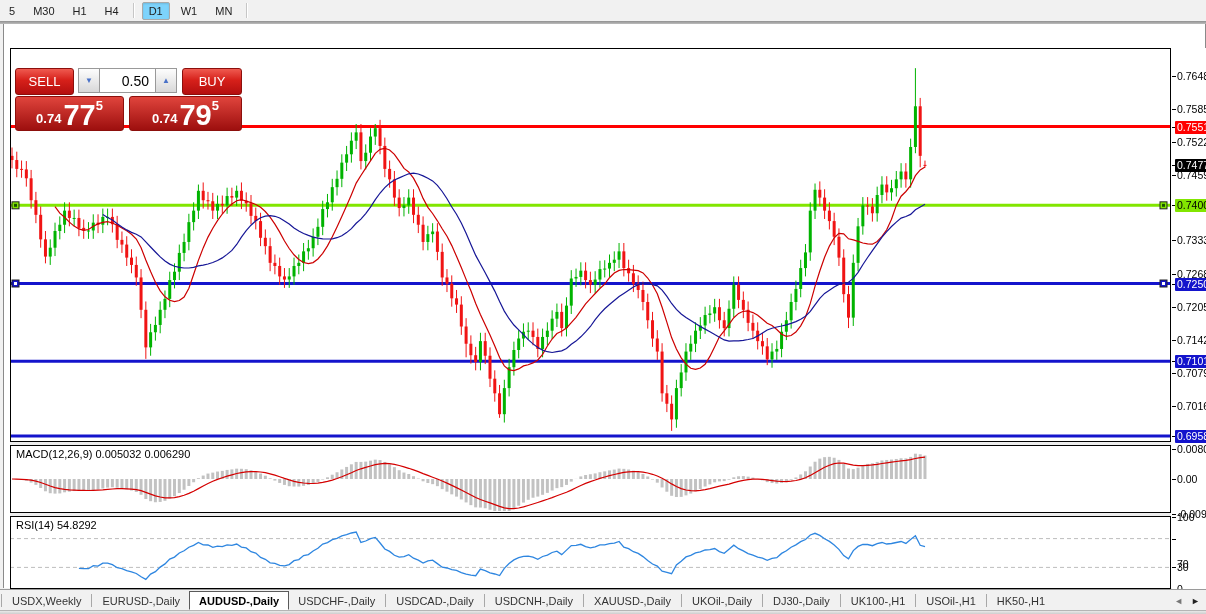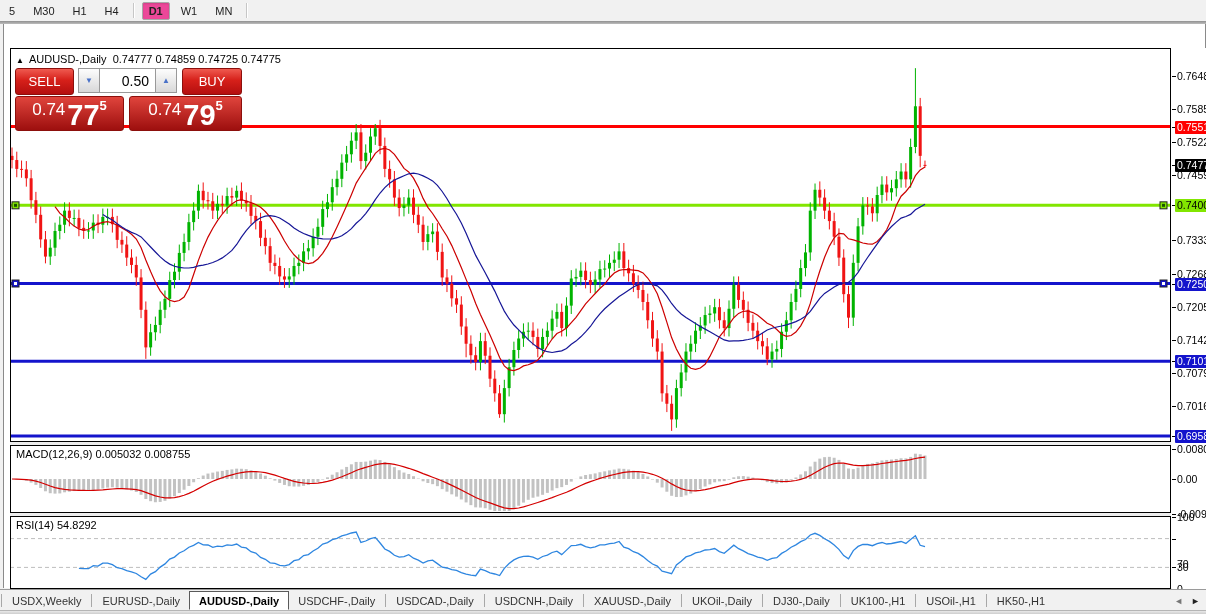--- a/index.html
+++ b/index.html
@@ -1,21 +1,21 @@
 <!DOCTYPE html>
 <html><head>
 <meta charset="utf-8">
 <style>
   html,body{margin:0;padding:0;background:#e8e8e8;font-family:"Liberation Sans",sans-serif;}
   #root{position:relative;width:1206px;height:614px;background:#f1f1f1;overflow:hidden;}
 
   
   #toolbar{position:absolute;left:0;top:0;width:1206px;height:21px;background:#f1f1f1;display:flex;align-items:center;}
   .tf-btn{font-size:11px;color:#222;padding:2px 6px;margin:0 2px;border:1px solid transparent;border-radius:2px;cursor:default;}
-  .tf-btn.active{background:#ec4899;border:1px solid #a9a9a9;box-shadow:inset 0 1px 2px rgba(0,0,0,.12);font-weight:bold;}
+  .tf-btn.active{background:#7dd3fc;border:1px solid #a9a9a9;box-shadow:inset 0 1px 2px rgba(0,0,0,.12);}
   .tf-sep{width:1px;height:15px;background:#c6c6c6;border-right:1px solid #fff;margin:0 5px;}
   #toolbar-divider{position:absolute;left:0;top:21px;width:1206px;height:3px;background:linear-gradient(#8f8f8f,#bdbdbd);}
 
   
   #chart-window{position:absolute;left:3px;top:24px;width:1201px;height:564px;background:#fff;border-left:1px solid #8a8a8a;border-right:1px solid #8a8a8a;}
   .plot{position:absolute;background:#fff;}
   #main-plot{left:6px;top:24px;width:1161px;height:394px;}
   #macd-plot{left:6px;top:421px;width:1161px;height:68px;}
   #rsi-plot{left:6px;top:492px;width:1161px;height:73px;}
   .splitter{position:absolute;left:6px;width:1161px;height:3px;background:#ececec;}
@@ -35,21 +35,21 @@
   #tp-row1{display:flex;height:25px;border-radius:7px;}
   .tp-btn{width:57px;height:25px;border:1px solid #8c0f0c;border-radius:3px;background:linear-gradient(#ef5a50,#d6201a 45%,#b40f0f);color:#fff;font-size:13px;display:flex;align-items:center;justify-content:center;cursor:pointer;}
   #tp-buy{width:58px;text-align:center;}
   #tp-stepper{display:flex;margin:0 4px;height:25px;flex:1;}
   .tp-step{width:22px;height:25px;box-sizing:border-box;border:1px solid #999;background:linear-gradient(#fdfdfd,#d8d8d8);color:#4a72c8;font-size:8px;display:flex;align-items:center;justify-content:center;cursor:pointer;}
   #tp-vol{width:55px;height:25px;box-sizing:border-box;border-top:1px solid #999;border-bottom:1px solid #999;border-left:none;border-right:none;text-align:right;font-size:14px;padding:0 6px 0 0;font-family:"Liberation Sans",sans-serif;outline:none;background:#fff;}
   #tp-row2{display:flex;margin-top:3px;}
   .tp-price{height:31px;border:1px solid #8c0f0c;border-radius:3px;background:linear-gradient(#e0443c,#9d0f0e);color:#fff;display:flex;align-items:flex-end;justify-content:center;padding-bottom:2px;cursor:pointer;}
   #tp-price-sell{width:107px;}
   #tp-price-buy{width:111px;margin-left:5px;}
-  .tp-price .pfx{font-size:17px;font-weight:normal;margin:0 2px 8px 0;}
+  .tp-price .pfx{font-size:13px;font-weight:bold;margin:0 2px 2px 0;}
   .tp-price .big{font-size:29px;font-weight:bold;line-height:26px;text-align:center;}
   .tp-price .sup{font-size:13px;font-weight:bold;align-self:flex-start;margin-top:1px;}
 
   
   .ind-label{position:absolute;font-size:11px;color:#000;z-index:5;white-space:nowrap;}
   #macd-label{left:12px;top:424px;}
   #rsi-label{left:12px;top:495px;}
 
   
   #time-axis{position:absolute;left:6px;top:566px;width:1161px;height:22px;background:#fff;overflow:hidden;}
@@ -778,23 +778,20 @@
         <div class="t-tick" style="left: 707px;"></div>
         <div class="t-label" style="left: 707px;">4 Feb 2022</div>
         <div class="t-tick" style="left: 756px;"></div>
         <div class="t-label" style="left: 756px;">23 Feb 2022</div>
         <div class="t-tick" style="left: 809px;"></div>
         <div class="t-label" style="left: 809px;">14 Mar 2022</div>
         <div class="t-tick" style="left: 860px;"></div>
         <div class="t-label" style="left: 860px;">1 Apr 2022</div>
       </div>
 
-    <div id="ohlc-header">
-      <span class="arr">▲</span><span>AUDUSD-,Daily</span>&nbsp;&nbsp;<span>0.74777 0.74859 0.74725 0.74775</span>
-    </div>
 
     <div id="trade-panel">
       <div id="tp-row1">
         <div class="tp-btn" id="tp-sell">SELL</div>
         <div id="tp-stepper">
           <div class="tp-step">
               <span>▼</span>
             </div>
           <input id="tp-vol" readonly="" value="0.50" style="">
           <div class="tp-step">
@@ -811,21 +808,21 @@
         </div>
         <div class="tp-price" id="tp-price-buy">
           <span class="pfx">0.74</span>
             <span class="big">79</span>
             <span class="sup">5</span>
         </div>
       </div>
     </div>
 
     <div class="ind-label" id="macd-label">
-      <span>MACD(12,26,9)</span>&nbsp;<span>0.005032 0.008755</span>
+      <span>MACD(12,26,9)</span>&nbsp;<span>0.005032 0.006290</span>
     </div>
     <div class="ind-label" id="rsi-label">
       <span>RSI(14)</span>&nbsp;<span>54.8292</span>
     </div>
   </div>
 
   <div id="tab-bar">
       <div class="tab-sep"></div>
       <div class="tab">USDX,Weekly</div>
       <div class="tab-sep"></div>

